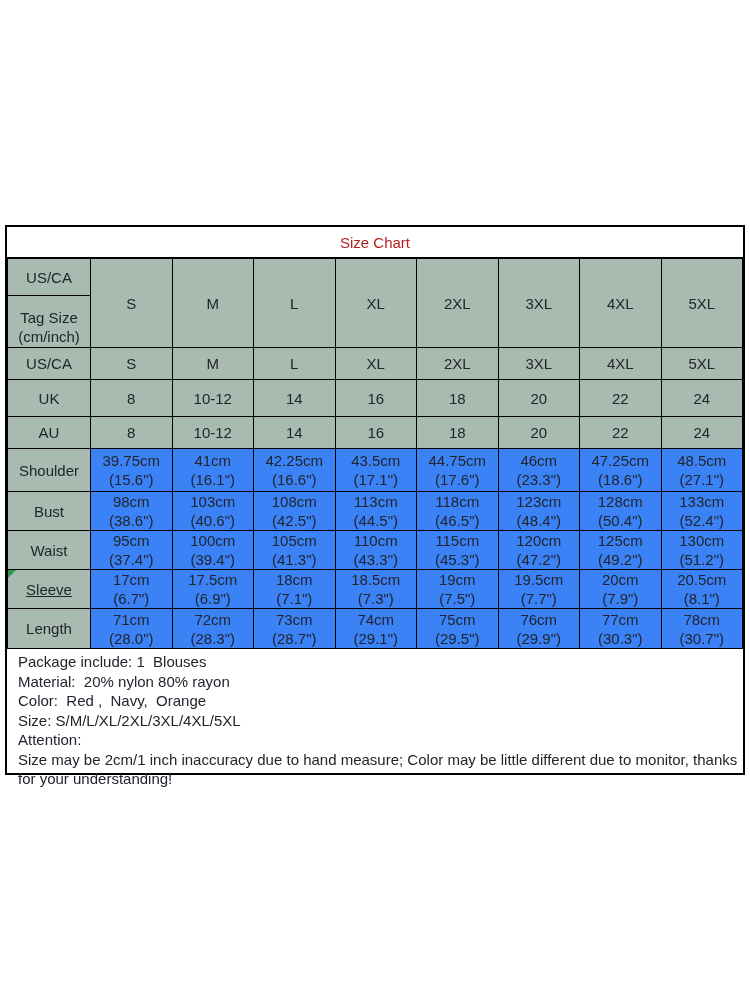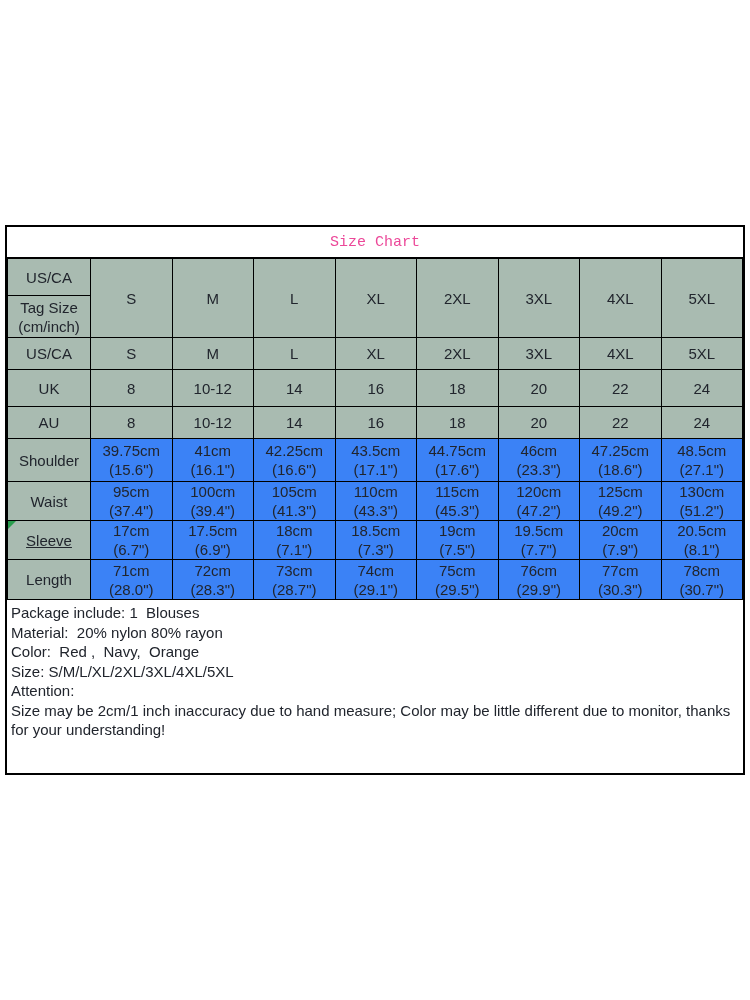--- a/index.html
+++ b/index.html
@@ -20,22 +20,21 @@
     border: 2px solid #000000;
     background: #ffffff;
   }
   .title-row {
     height: 30px;
     border-bottom: 1px solid #000000;
     display: flex;
     align-items: center;
     justify-content: center;
     font-size: 15px;
-    color: #ec4899;
-    font-family: Liberation Mono, monospace;
+    color: #b91c1c;
   }
   table.size-table {
     width: 100%;
     border-collapse: collapse;
     table-layout: fixed;
   }
   table.size-table th,
   table.size-table td {
     border: 1px solid #000000;
     padding: 0;
@@ -60,20 +59,21 @@
     align-items: center;
     justify-content: center;
   }
   .corner-bot {
     height: 41px;
     display: flex;
     align-items: center;
     justify-content: center;
     white-space: pre-line;
     line-height: 19px;
+    margin-top: 10px;
   }
   tr.r-head { height: 79px; }
   tr.r-32 { height: 32px; }
   tr.r-37 { height: 37px; }
   tr.r-38 { height: 38px; }
   tr.r-39 { height: 39px; }
   tr.r-40 { height: 40px; }
   tr.r-43 { height: 43px; }
   td.rel { position: relative; text-decoration: underline; }
   .marker {
@@ -84,21 +84,21 @@
     height: 0;
     border-top: 8px solid #2a9d4e;
     border-right: 8px solid transparent;
   }
   .notes {
     padding: 3px 4px 0 4px;
     font-size: 15px;
     line-height: 19.5px;
     color: #21252d;
   }
-  .note-line { white-space: pre-wrap; }
+  .note-line { white-space: pre-wrap; margin-left: 7px; }
 </style>
 </head>
 <body>
 
 <div class="sheet">
 
   <div class="title-row">Size Chart</div>
 
   <table class="size-table">
     <colgroup>
@@ -172,20 +172,39 @@
       <td class="ms">43.5cm
 (17.1")</td>
       <td class="ms">44.75cm
 (17.6")</td>
       <td class="ms">46cm
 (23.3")</td>
       <td class="ms">47.25cm
 (18.6")</td>
       <td class="ms">48.5cm
 (27.1")</td>
+    </tr>
+    <tr class="r-39">
+      <td class="lbl">Bust</td>
+      <td class="ms">98cm
+(38.6")</td>
+      <td class="ms">103cm
+(40.6")</td>
+      <td class="ms">108cm
+(42.5")</td>
+      <td class="ms">113cm
+(44.5")</td>
+      <td class="ms">118cm
+(46.5")</td>
+      <td class="ms">123cm
+(48.4")</td>
+      <td class="ms">128cm
+(50.4")</td>
+      <td class="ms">133cm
+(52.4")</td>
     </tr>
     <tr class="r-38">
       <td class="lbl">Waist</td>
       <td class="ms">95cm
 (37.4")</td>
       <td class="ms">100cm
 (39.4")</td>
       <td class="ms">105cm
 (41.3")</td>
       <td class="ms">110cm

